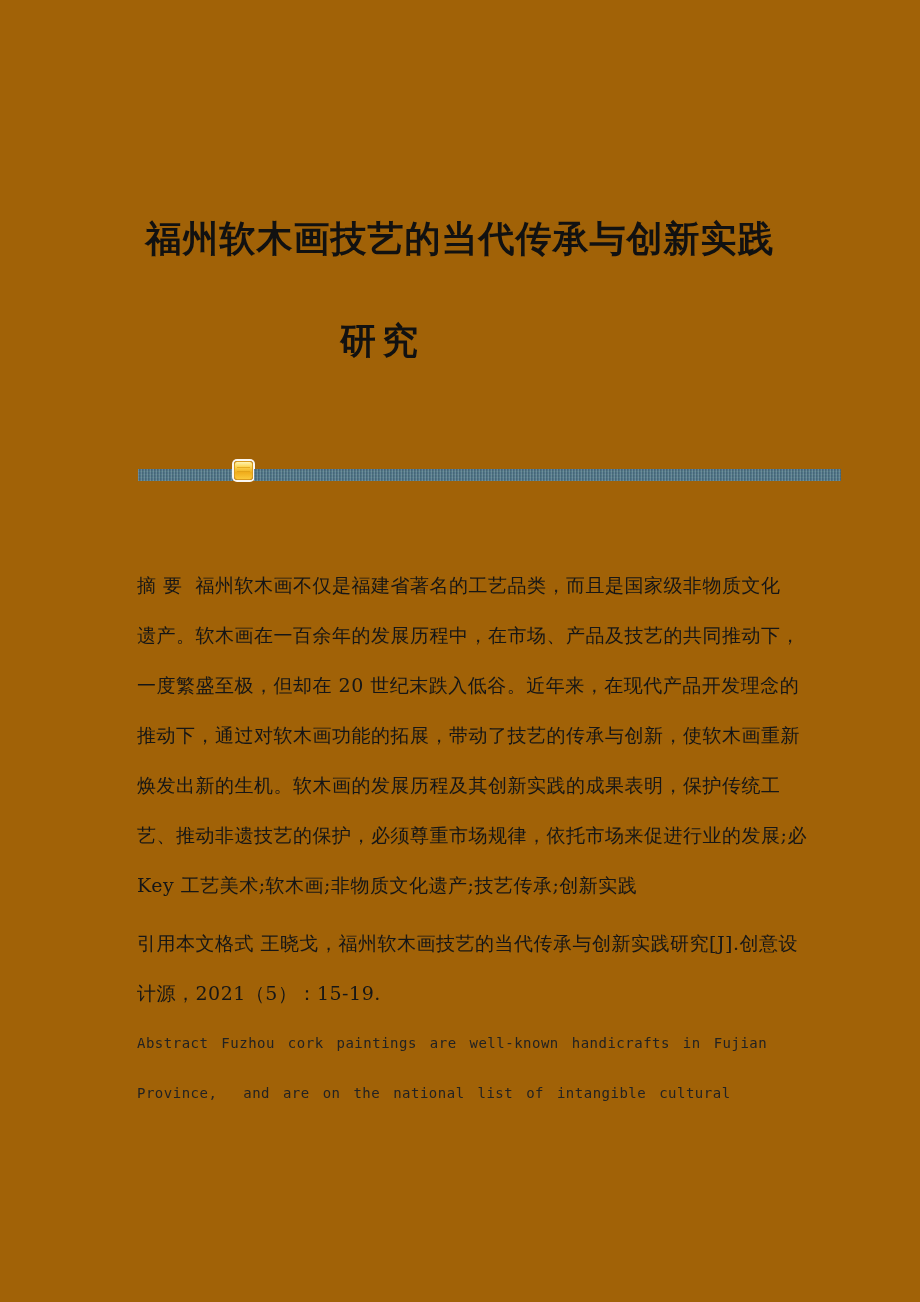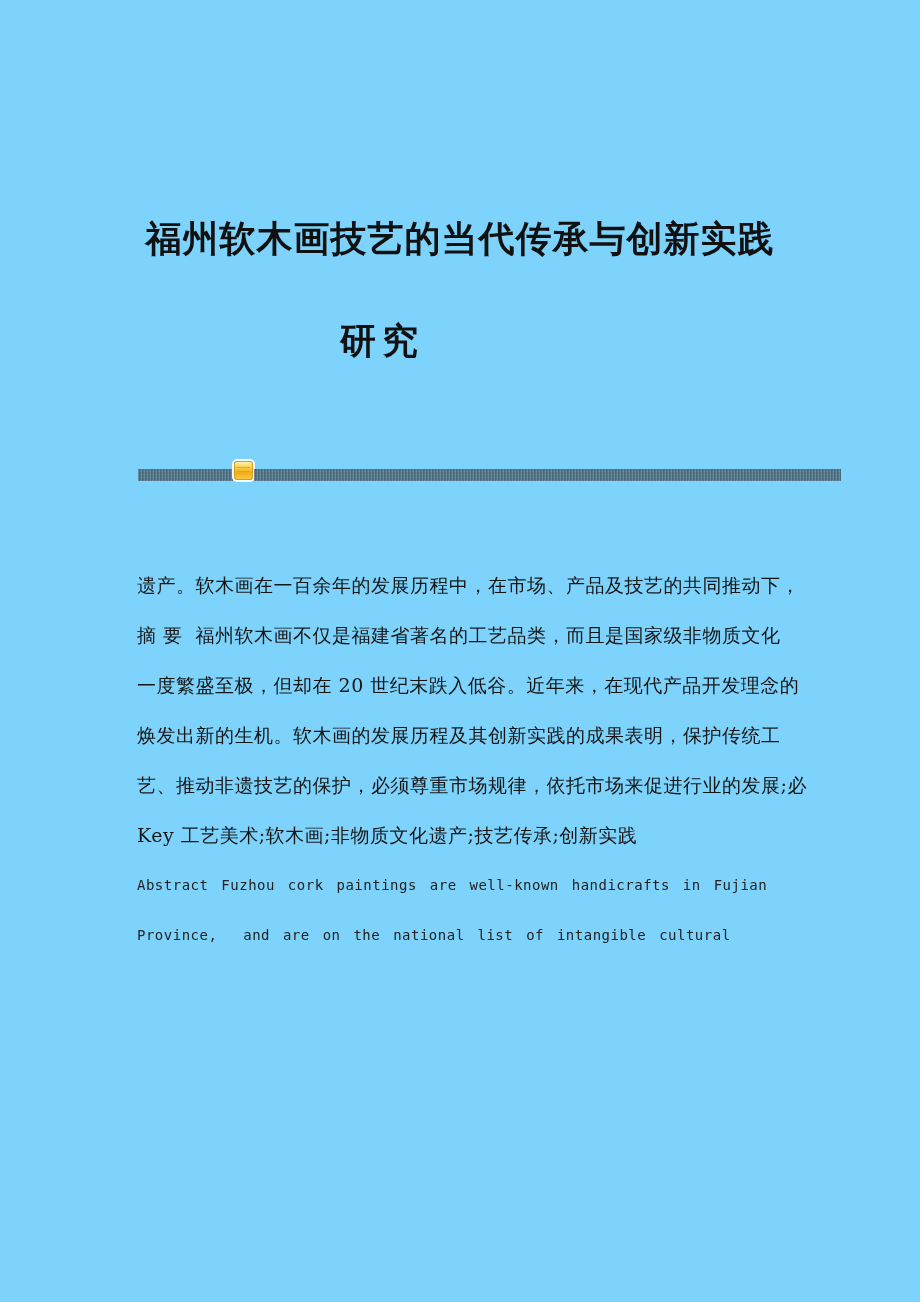--- a/index.html
+++ b/index.html
@@ -1,19 +1,19 @@
 <!DOCTYPE html>
 <html><head>
 <meta charset="utf-8">
 <style>
   html,body{margin:0;padding:0;background:#ffffff;}
   .page{
     position:relative;
     width:920px;height:1302px;
-    background:#7dd3fc;
+    background:#a16207;
     overflow:hidden;
     font-family:"DejaVu Serif","Liberation Serif",serif;
     color:#1a1a1a;
   }
   .doc-title{
     position:absolute;left:0;top:0;width:920px;text-align:center;
     font-weight:700;
     font-size:36px;
     letter-spacing:1px;
     color:#111;
@@ -75,28 +75,33 @@
   </div>
 
   <div class="divider">
     <div class="bar-seg bar-left"></div>
     <div class="gold-icon"></div>
     <div class="bar-seg bar-right"></div>
   </div>
 
   <div class="body-text">
     <div>
+        <div class="line">摘 要  福州软木画不仅是福建省著名的工艺品类，而且是国家级非物质文化</div>
         <div class="line">遗产。软木画在一百余年的发展历程中，在市场、产品及技艺的共同推动下，</div>
-        <div class="line">摘 要  福州软木画不仅是福建省著名的工艺品类，而且是国家级非物质文化</div>
         <div class="line">一度繁盛至极，但却在 20 世纪末跌入低谷。近年来，在现代产品开发理念的</div>
+        <div class="line">推动下，通过对软木画功能的拓展，带动了技艺的传承与创新，使软木画重新</div>
         <div class="line">焕发出新的生机。软木画的发展历程及其创新实践的成果表明，保护传统工</div>
         <div class="line">艺、推动非遗技艺的保护，必须尊重市场规律，依托市场来促进行业的发展;必</div>
       </div>
     <div>
         <div class="line">Key 工艺美术;软木画;非物质文化遗产;技艺传承;创新实践</div>
+      </div>
+    <div class="citation-block">
+        <div class="line">引用本文格式 王晓戈，福州软木画技艺的当代传承与创新实践研究[J].创意设</div>
+        <div class="line">计源，2021（5）：15-19.</div>
       </div>
     <div class="english-block">
         <div class="line">Abstract Fuzhou cork paintings are well-known handicrafts in Fujian</div>
         <div class="line">Province,  and are on the national list of intangible cultural</div>
       </div>
   </div>
 
 </div>
 
 </body></html>

